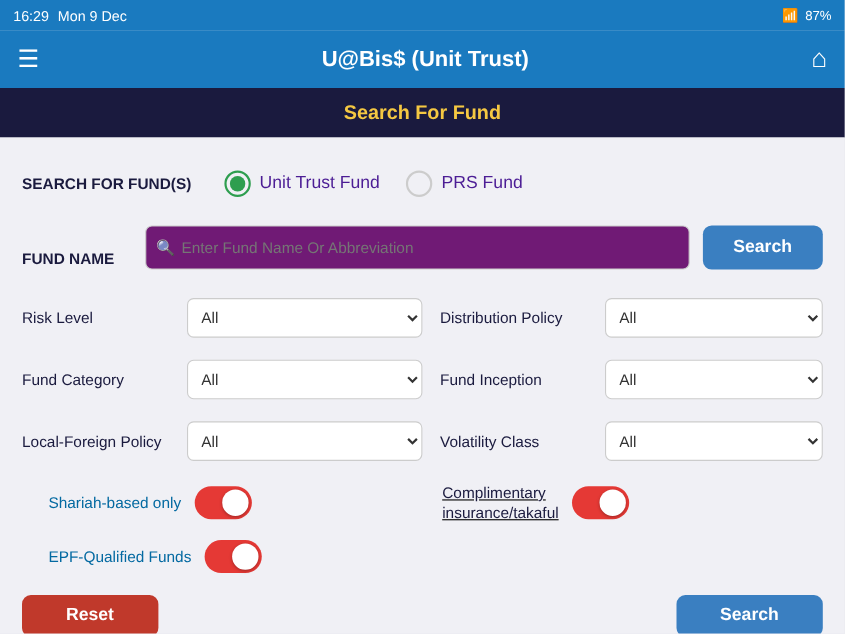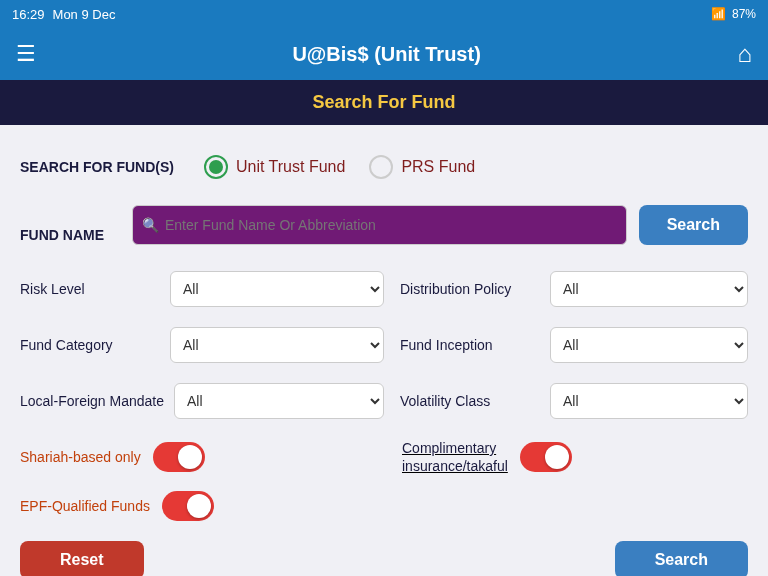--- a/index.html
+++ b/index.html
@@ -76,21 +76,21 @@
       color: #1a1a3e;
       min-width: 160px;
     }
     .radio-group { display: flex; align-items: center; gap: 24px; }
     .radio-option {
       display: flex;
       align-items: center;
       gap: 8px;
       cursor: pointer;
       font-size: 16px;
-      color: #7f1d1d;
+      color: #4c1d95;
       font-weight: 500;
     }
     .radio-circle {
       width: 24px;
       height: 24px;
       border-radius: 50%;
       border: 2px solid #ccc;
       display: flex;
       align-items: center;
       justify-content: center;
@@ -253,22 +253,23 @@
       align-items: center;
       gap: 12px;
       padding: 6px 0;
     }
     .toggle-item-right {
       padding-left: 16px;
       text-decoration: underline;
     }
     .toggle-item-label {
       font-size: 14px;
-      color: #c2410c;
+      color: #0369a1;
       font-weight: 500;
+      margin-left: 24px;
     }
     .complimentary-label {
       font-size: 14px;
       color: #1a1a3e;
       font-weight: 500;
       line-height: 1.3;
     }
   </style>
 </head>
 <body>
@@ -344,21 +345,21 @@
     </div>
 
     <div class="filter-row filter-right">
       <span class="filter-label">Fund Inception</span>
       <select class="filter-select">
         <option>All</option>
       </select>
     </div>
 
     <div class="filter-row">
-      <span class="filter-label">Local-Foreign Mandate</span>
+      <span class="filter-label">Local-Foreign Policy</span>
       <select class="filter-select">
         <option>All</option>
       </select>
     </div>
 
     <div class="filter-row filter-right">
       <span class="filter-label">Volatility Class</span>
       <select class="filter-select">
         <option>All</option>
       </select>

